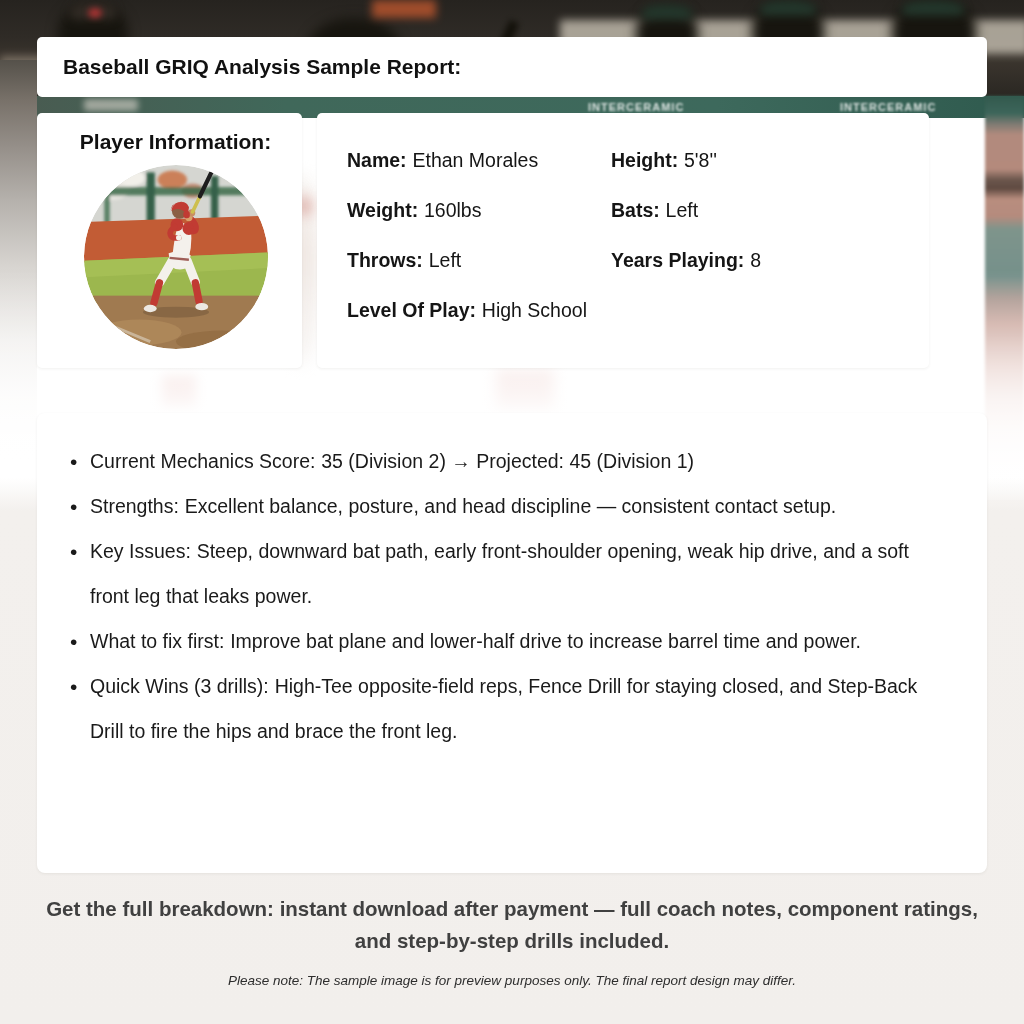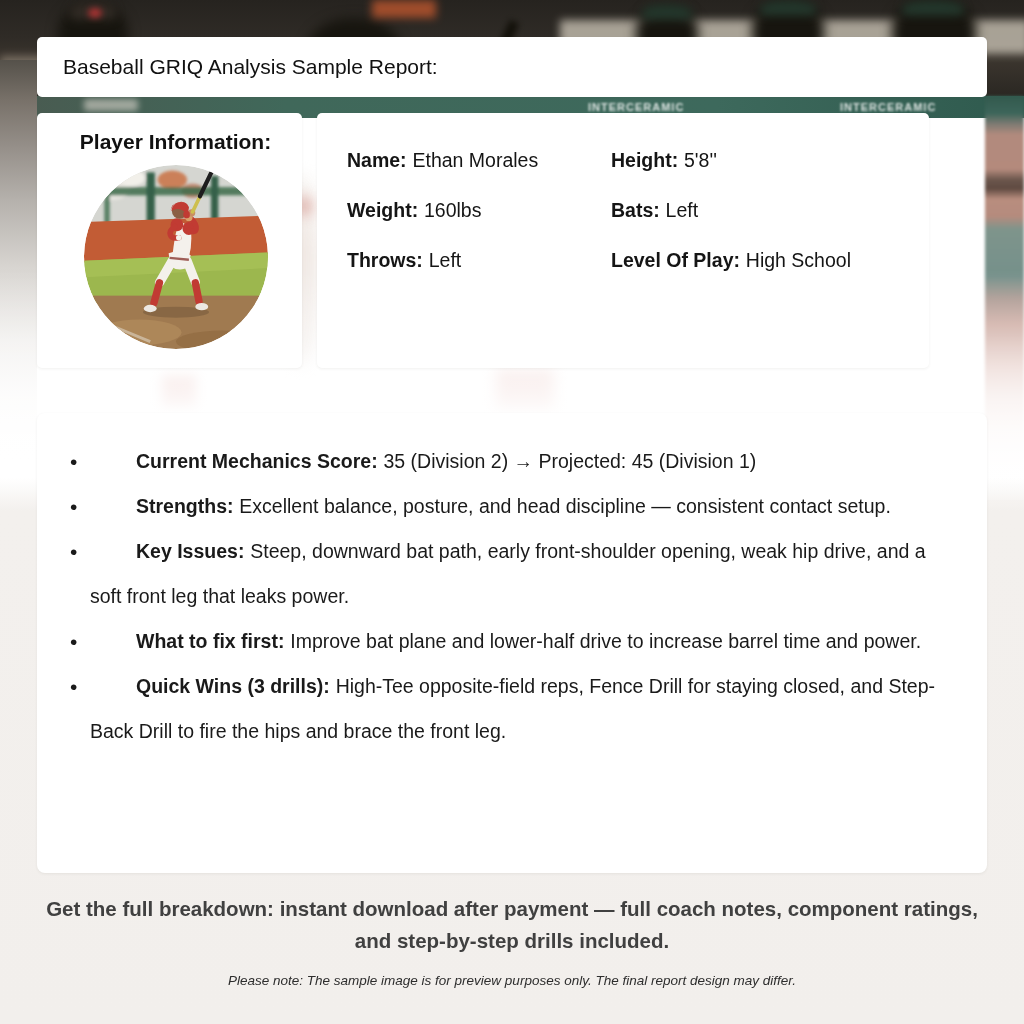--- a/index.html
+++ b/index.html
@@ -40,33 +40,33 @@
   .bg-pink1{left:162px;top:376px;width:34px;height:30px;background:#dd9d96;opacity:.38;filter:blur(6px);}
   .bg-pink2{left:496px;top:370px;width:58px;height:38px;background:#dd9d96;opacity:.35;filter:blur(7px);}
   .bg-fade{position:absolute;left:0;top:0;width:1024px;height:500px;
     background:linear-gradient(180deg,rgba(255,255,255,0) 0%,rgba(255,255,255,0) 54%,rgba(255,255,255,.3) 67%,rgba(255,255,255,.75) 80%,rgba(255,255,255,.97) 92%,#ffffff 100%);}
   .bg-lower{position:absolute;left:0;top:478px;width:1024px;height:546px;
     background:linear-gradient(180deg,rgba(243,240,237,0) 0%,#f3f0ed 6%,#f2efec 100%);}
   
   .card{position:absolute;background:#ffffff;border-radius:6px;z-index:10;
     box-shadow:0 1px 3px rgba(60,50,40,.07);}
   #header-card{left:37px;top:37px;width:950px;height:60px;border-radius:5px;}
-  #header-card h1{margin:0;padding:0 0 0 26px;line-height:60px;font-size:21px;font-weight:normal;color:#111;}
+  #header-card h1{margin:0;padding:0 0 0 26px;line-height:60px;font-size:21px;font-weight:bold;color:#111;}
   #player-card{left:37px;top:113px;width:253px;height:255px;border-radius:5px;text-align:center;padding-left:12px;}
   #player-card h2{margin:17px 0 0 0;font-size:21px;font-weight:bold;color:#111;}
   #photo-circle{width:184px;height:184px;border-radius:50%;overflow:hidden;margin:11px auto 0 auto;display:block;}
   #stats-card{left:317px;top:113px;width:612px;height:255px;border-radius:5px;}
   .stats-grid{display:grid;grid-template-columns:264px auto;grid-auto-rows:50px;
     align-items:center;padding:22px 10px 0 30px;font-size:19.5px;}
   .stat-label{font-weight:bold;margin-right:.30em;}
   #bullets-card{left:37px;top:413px;width:950px;height:460px;border-radius:8px;}
   #bullets-card ul{margin:0;padding:26px 34px 0 33px;list-style:none;}
   #bullets-card li{position:relative;padding-left:20px;line-height:45px;font-size:19.5px;color:#1a1a1a;}
   #bullets-card li::before{content:"•";position:absolute;left:0;top:0;font-size:21px;}
-  .b-label{font-weight:bold;margin-right:.30em;margin-left:46px;}
+  .b-label{font-weight:normal;margin-right:.30em;}
   
   #cta{position:absolute;left:42px;top:893px;width:940px;text-align:center;z-index:10;
     font-size:20.5px;font-weight:bold;color:#404040;line-height:1.55;}
   #note{position:absolute;left:0;top:973px;width:1024px;text-align:center;z-index:10;
     font-size:13.5px;font-style:italic;color:#2d2d2d;}
 </style>
 </head>
 <body>
 
 <div class="bg">
@@ -180,20 +180,21 @@
   </svg>
 </div>
 
 <div class="card" id="stats-card">
   <div class="stats-grid">
     <div><span class="stat-label">Name:</span><span>Ethan Morales</span></div>
     <div><span class="stat-label">Height:</span><span>5'8''</span></div>
     <div><span class="stat-label">Weight:</span><span>160lbs</span></div>
     <div><span class="stat-label">Bats:</span><span>Left</span></div>
     <div><span class="stat-label">Throws:</span><span>Left</span></div>
+    <div><span class="stat-label">Years Playing:</span><span>8</span></div>
     <div><span class="stat-label">Level Of Play:</span><span>High School</span></div>
   </div>
 </div>
 
 <div class="card" id="bullets-card">
   <ul>
     <li><span class="b-label">Current Mechanics Score:</span><span>35 (Division 2) → Projected: 45 (Division 1)</span></li>
     <li><span class="b-label">Strengths:</span><span>Excellent balance, posture, and head discipline — consistent contact setup.</span></li>
     <li><span class="b-label">Key Issues:</span><span>Steep, downward bat path, early front-shoulder opening, weak hip drive, and a soft front leg that leaks power.</span></li>
     <li><span class="b-label">What to fix first:</span><span>Improve bat plane and lower-half drive to increase barrel time and power.</span></li>

